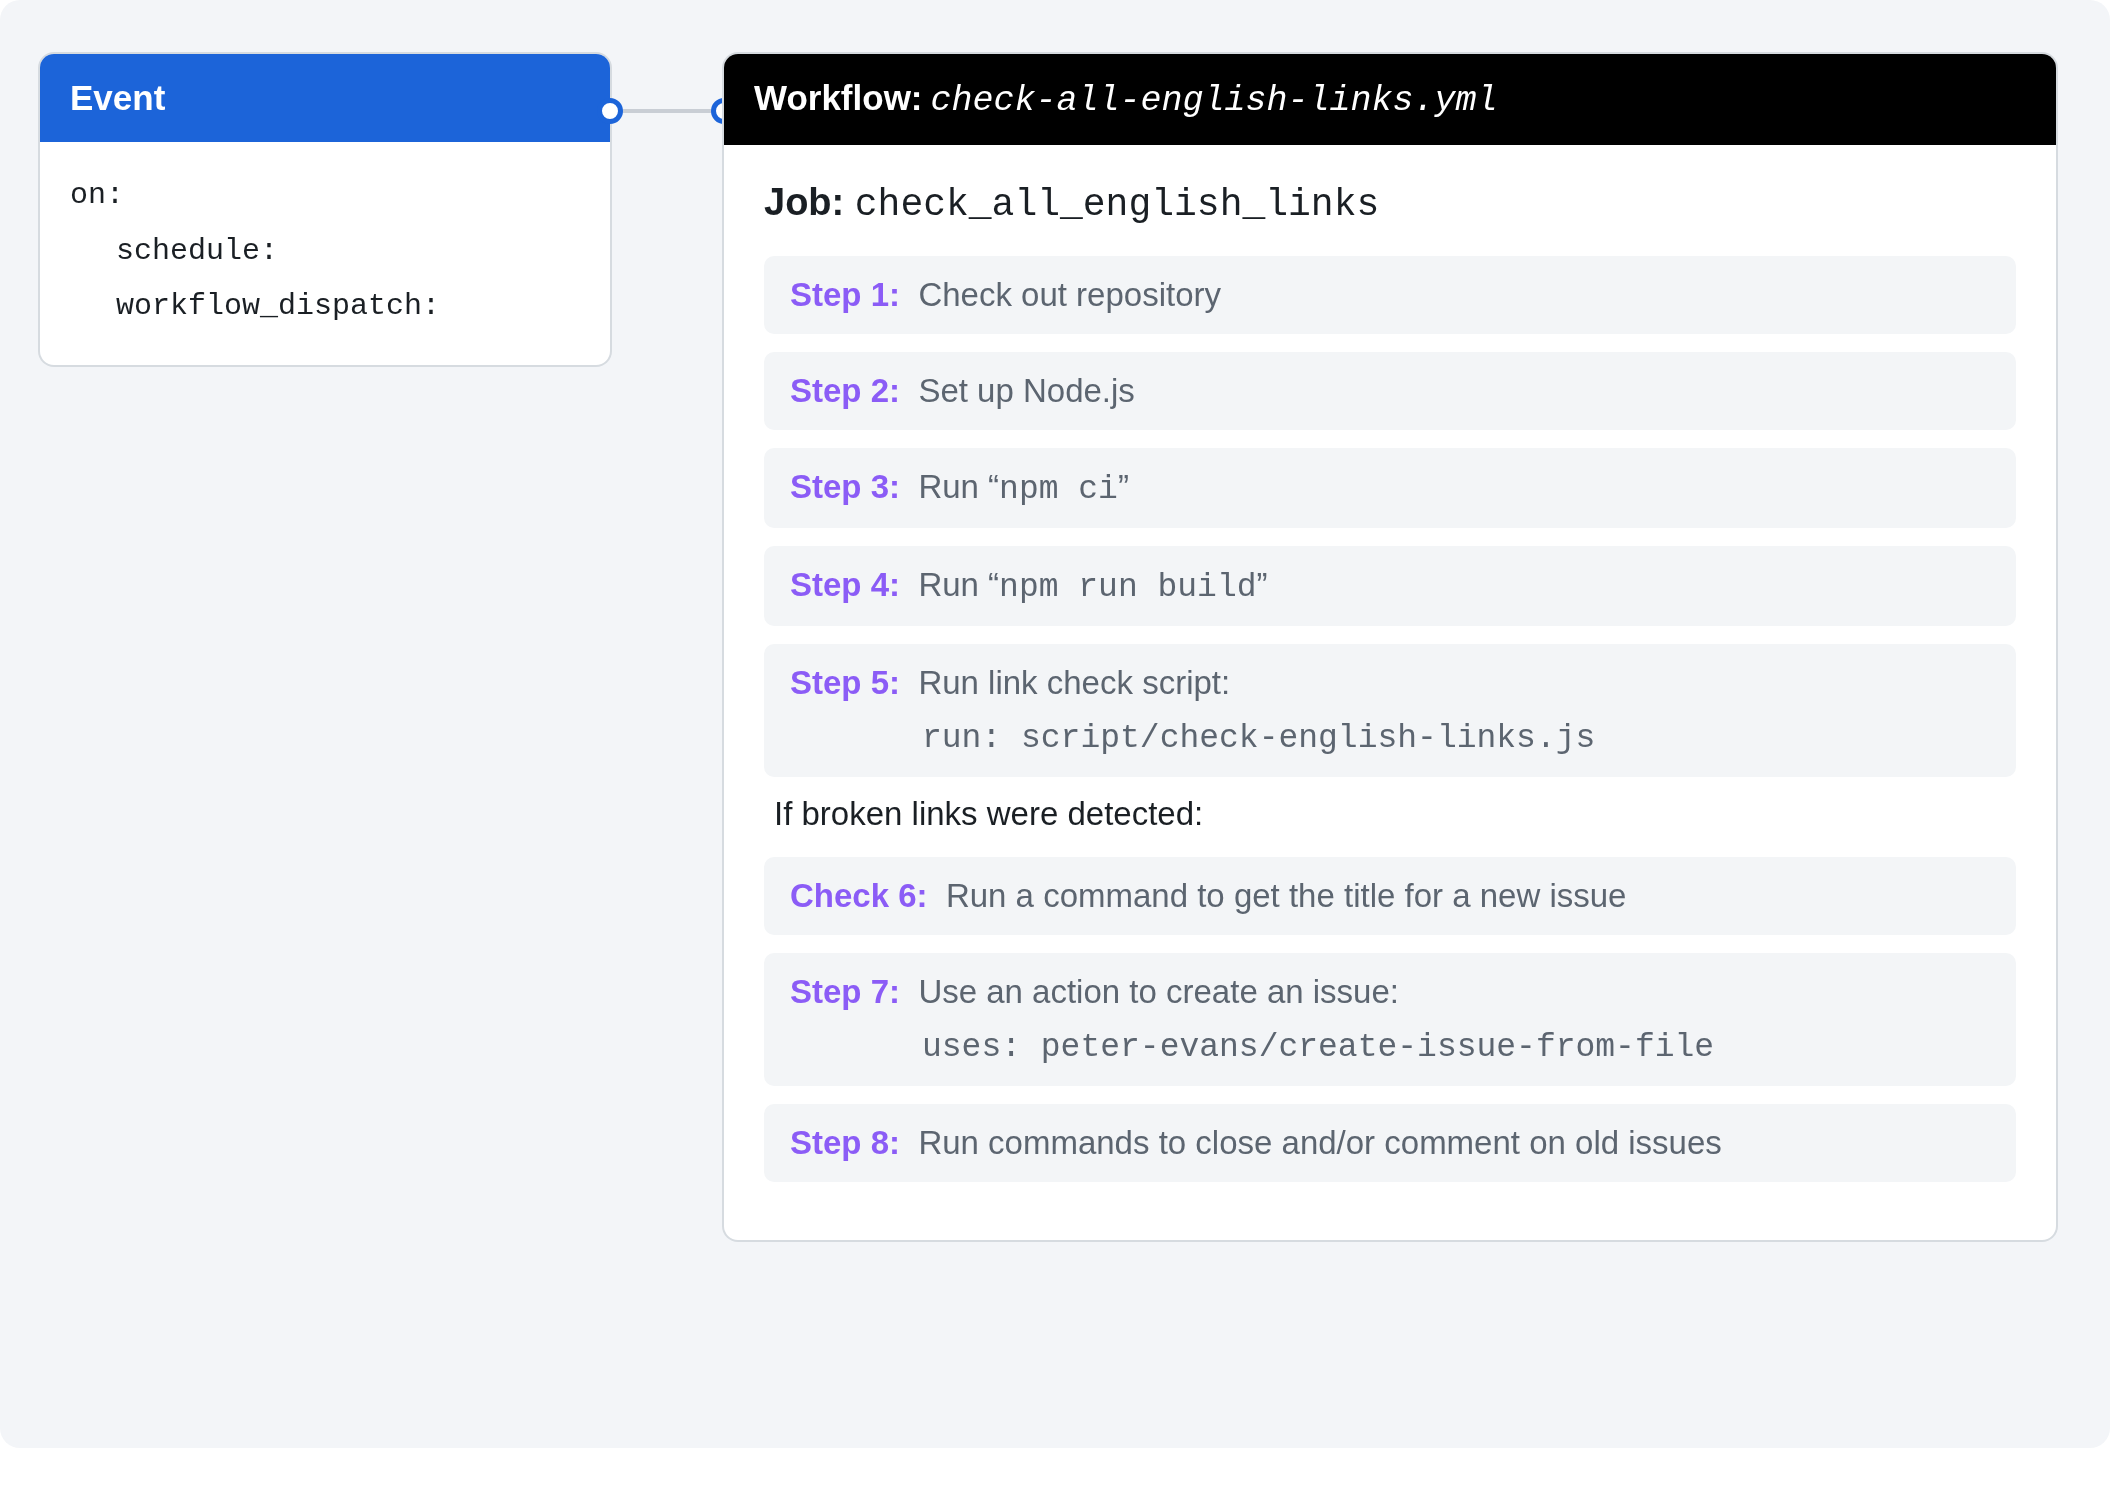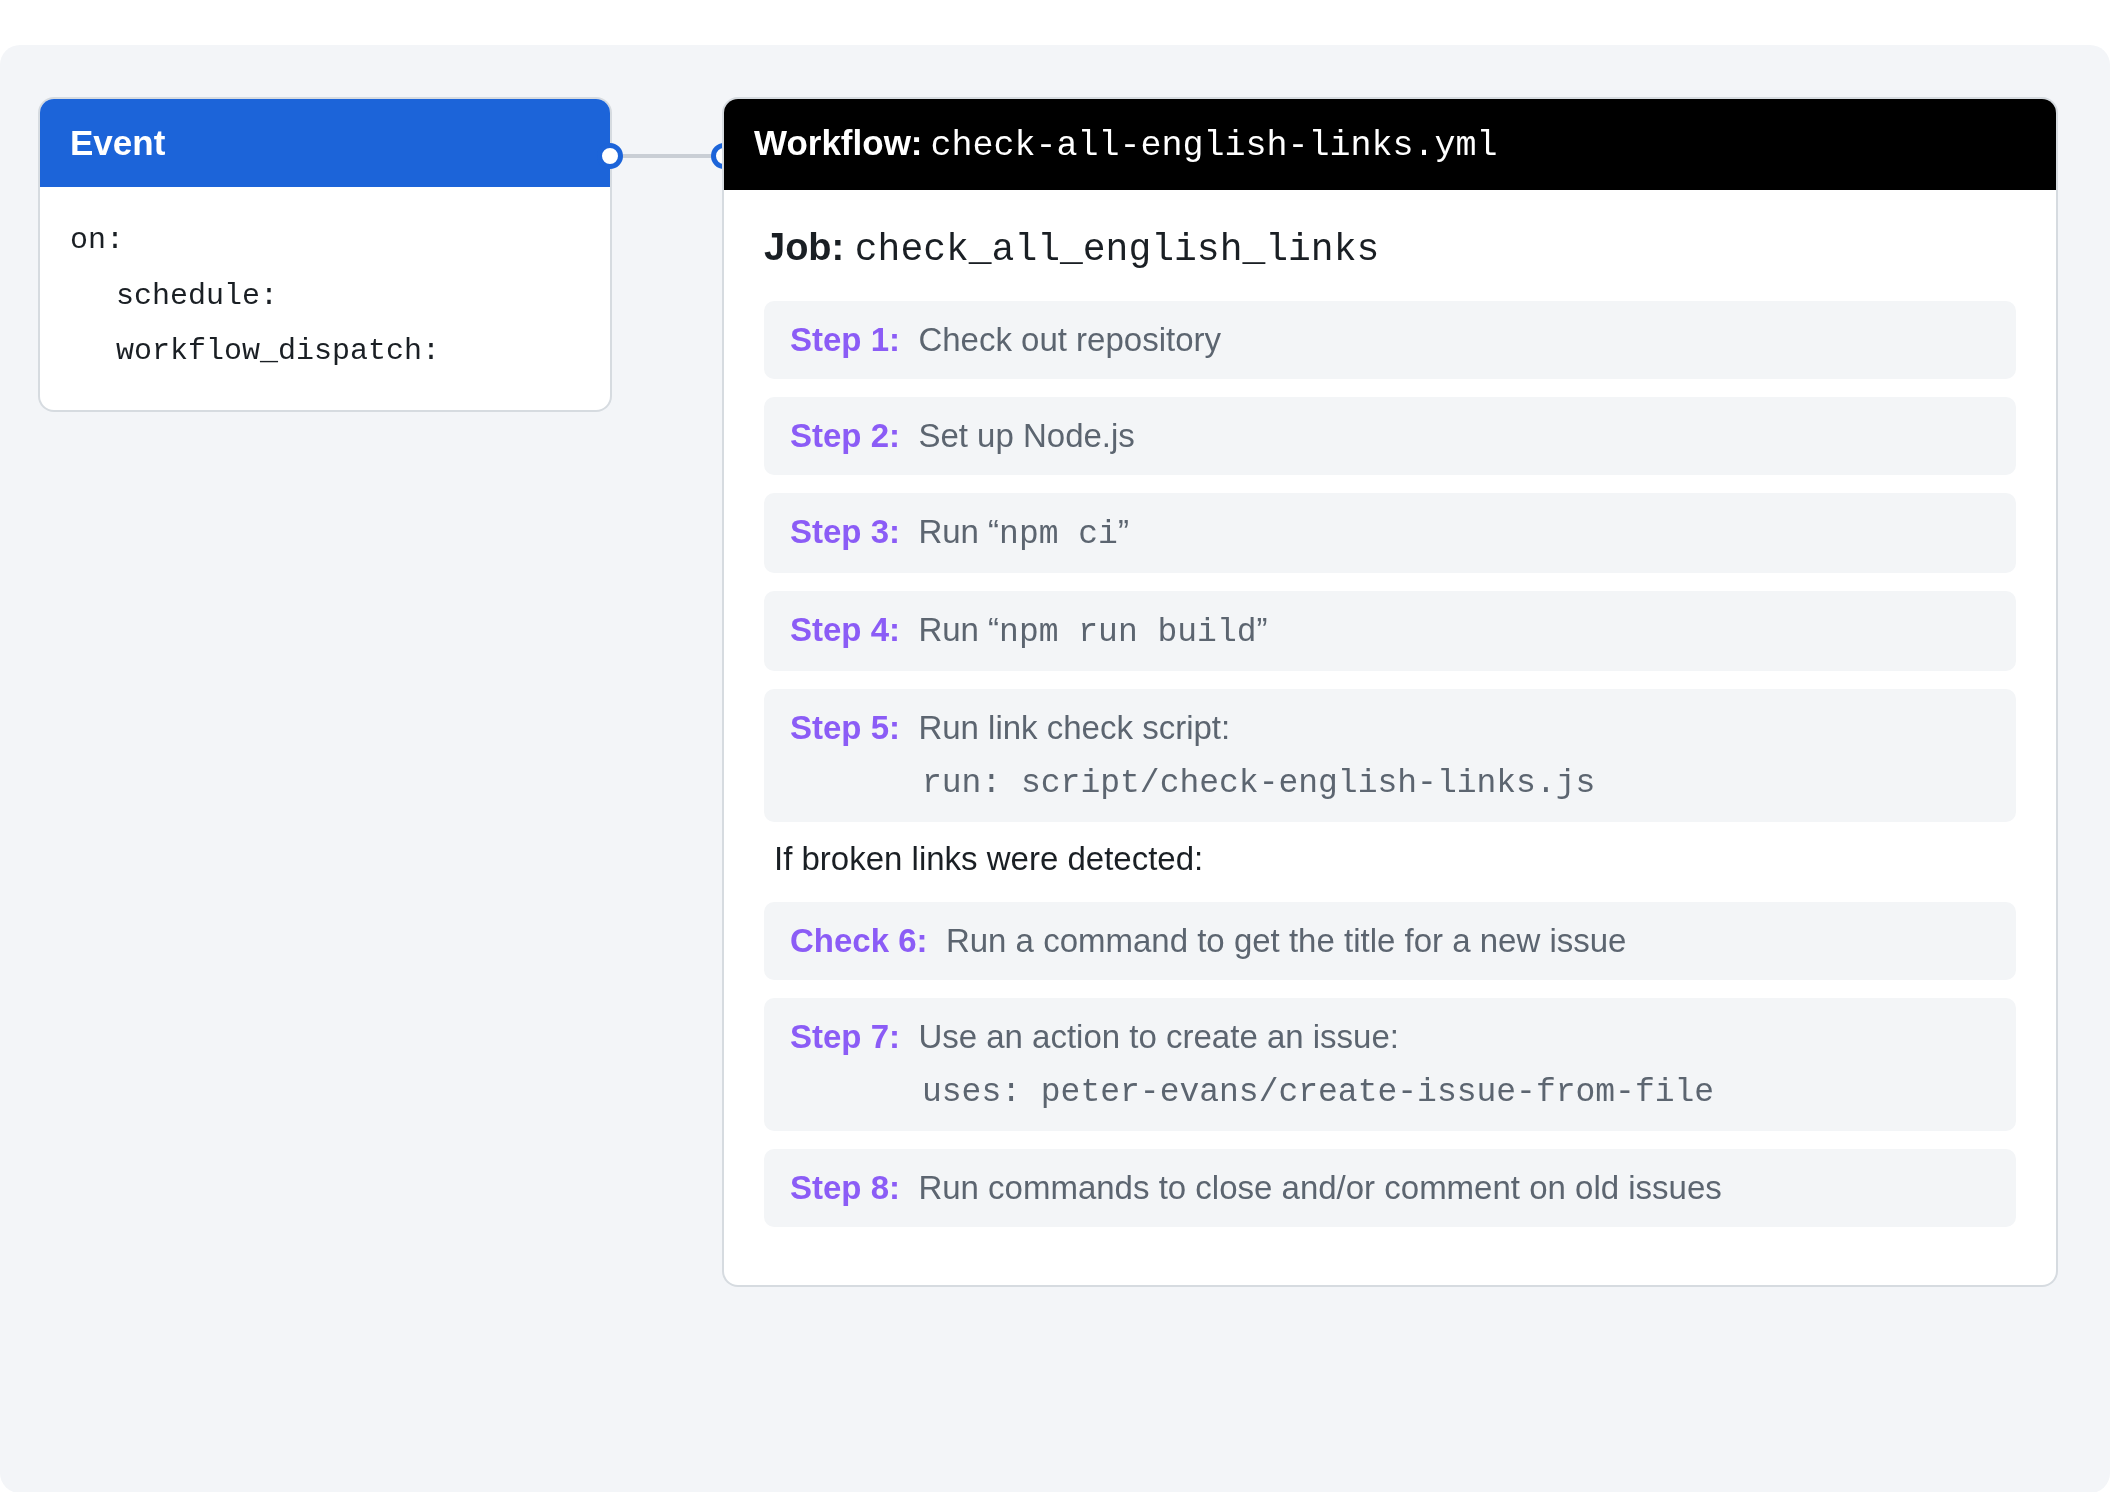--- a/index.html
+++ b/index.html
@@ -9,21 +9,20 @@
     font-family: -apple-system, BlinkMacSystemFont, "Segoe UI", Helvetica, Arial, sans-serif;
     background: #ffffff;
   }
   .canvas {
     width: 2110px;
     height: 1448px;
     background: #f3f5f8;
     border-radius: 20px;
     position: relative;
     padding: 50px 40px 50px 40px;
-    margin-top: 45px;
   }
   .event-card {
     position: absolute;
     top: 54px;
     left: 40px;
     width: 570px;
     border-radius: 14px;
     overflow: visible;
     box-shadow: 0 0 0 2px #d6dbe0;
     background: #ffffff;
@@ -68,20 +67,21 @@
     display: flex;
     align-items: baseline;
     gap: 8px;
   }
   .workflow-header .label {
     font-weight: 700;
   }
   .workflow-header .file {
     font-family: "SFMono-Regular", Consolas, "Liberation Mono", Menlo, monospace;
     font-weight: 400;
+    font-style: italic;
   }
   .workflow-body {
     padding: 36px 40px 40px 40px;
   }
   .job-title {
     font-size: 38px;
     color: #1a1f24;
     margin-bottom: 30px;
   }
   .job-title .label {

